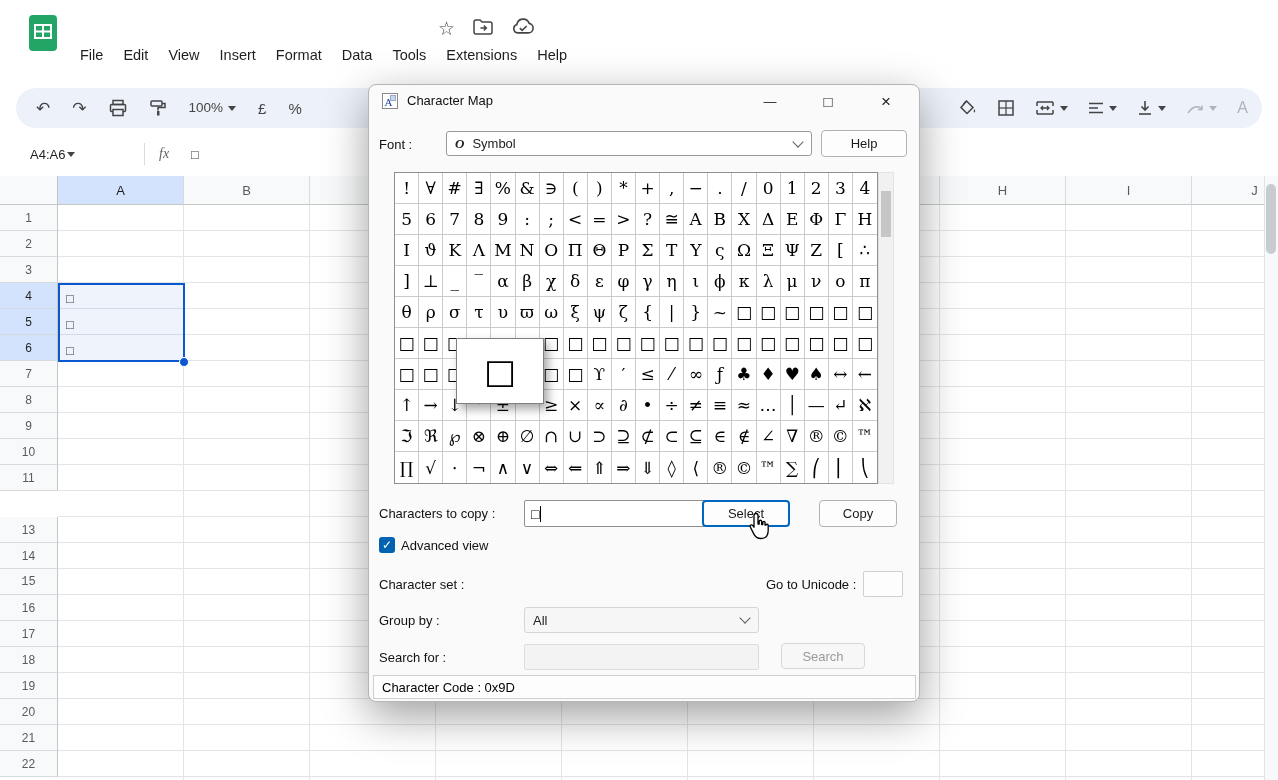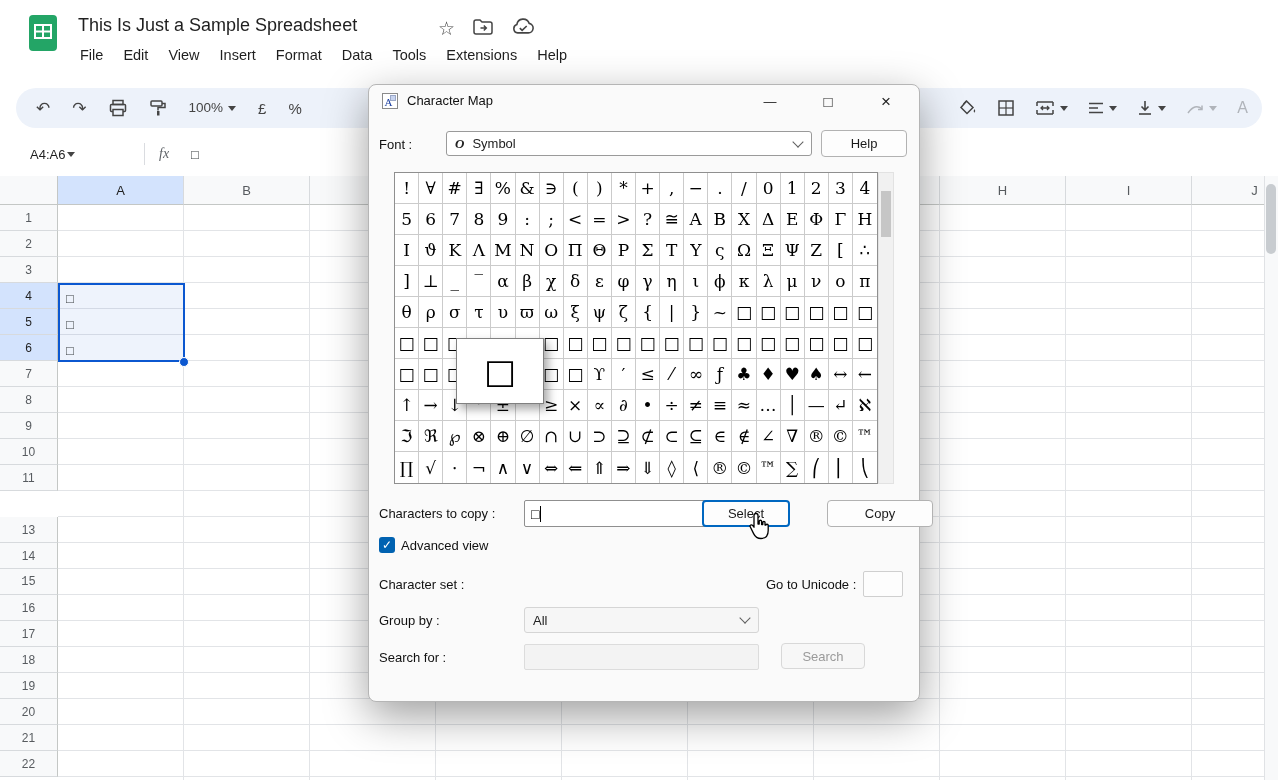--- a/index.html
+++ b/index.html
@@ -103,21 +103,20 @@
 <div id="stage">
 
   <span class="abs" style="left:24px;top:14px;">
     <svg width="38" height="38" viewBox="0 0 38 38">
       <rect x="5" y="1" width="28" height="36" rx="4" fill="#23a566"></rect>
       <rect x="11" y="11" width="16" height="13" fill="none" stroke="#fff" stroke-width="2"></rect>
       <line x1="11" y1="17.5" x2="27" y2="17.5" stroke="#fff" stroke-width="2"></line>
       <line x1="19" y1="11" x2="19" y2="24" stroke="#fff" stroke-width="2"></line>
     </svg>
   </span>
-  <div class="abs" id="doc-title">This Is Just a Sample Spreadsheet</div>
   <div class="abs" id="title-icons">
     <span style="font-size:19px;">☆</span>
     <span>
       <svg width="20" height="16" viewBox="0 0 20 16">
         <path d="M1 3 a2 2 0 0 1 2-2 h4 l2 2 h8 a2 2 0 0 1 2 2 v8 a2 2 0 0 1 -2 2 H3 a2 2 0 0 1 -2-2 Z" fill="none" stroke="#444" stroke-width="1.5"></path>
         <path d="M7.5 9 h5.5 M10.8 6.5 L13.3 9 L10.8 11.5" fill="none" stroke="#444" stroke-width="1.5"></path>
       </svg>
     </span>
     <span>
       <svg width="24" height="17" viewBox="0 0 22 16">
@@ -495,21 +494,21 @@
       <div id="grid-scroll-thumb"></div>
     </div>
     <div id="magnifier">□</div>
 
     <span class="dlg-label" style="left:10px;top:421px;">Characters to copy :</span>
     <div class="tinput" style="left:155px;top:415px;width:190px;height:27px;">
       <span>□</span>
       <span class="caret"></span>
     </div>
     <div class="btn primary accel" style="left:333px;top:415px;width:88px;height:27px;">Select</div>
-    <div class="btn accel" style="left:450px;top:415px;width:106px;height:27px;margin-left:8px;">Copy</div>
+    <div class="btn accel" style="left:450px;top:415px;width:78px;height:27px;">Copy</div>
 
     <div id="checkbox-advanced">✓</div>
     <span class="dlg-label" style="left:32px;top:453px;">Advanced view</span>
 
     <span class="dlg-label" style="left:10px;top:492px;">Character set :</span>
     <span class="dlg-label" style="left:397px;top:492px;">Go to Unicode :</span>
     <div class="tinput" style="left:494px;top:486px;width:40px;height:26px;background:#fdfdfd;border-color:#cfcfcf;">
       <span></span>
     </div>
 
@@ -518,20 +517,23 @@
       <span>All</span>
       <span class="chev"></span>
     </div>
 
     <span class="dlg-label" style="left:10px;top:565px;">Search for :</span>
     <div class="tinput" style="left:155px;top:559px;width:235px;height:26px;background:#f3f3f3;border-color:#dcdcdc;">
       <span></span>
     </div>
     <div class="btn disabled accel" style="left:412px;top:558px;width:84px;height:26px;">Search</div>
 
+    <div id="status-bar">
+      <span>Character Code : 0x9D</span>
+    </div>
   </div>
 
   <span class="abs" id="cursor">
     <svg width="22" height="28" viewBox="0 0 22 28">
       <path d="M8 1.5 C9.3 1.5 10 2.4 10 3.6 L10 12 L11.2 12 L11.2 9.2 C11.2 7.9 13.6 7.9 13.6 9.2 L13.6 12.5 L14.8 12.5 L14.8 10.2 C14.8 9 17 9 17 10.2 L17 13 L18 13 C18 11.9 20.2 11.9 20.2 13.2 L20.2 18.5 C20.2 23.5 17.5 26.5 13 26.5 C9 26.5 7.2 24.8 5.6 21.6 L2.2 14.8 C1.4 13.2 3.5 12 4.8 13.6 L6 15.2 L6 3.6 C6 2.4 6.7 1.5 8 1.5 Z" fill="#ffffff" stroke="#000000" stroke-width="1.3" stroke-linejoin="round"></path>
     </svg>
   </span>
 </div>
 
 </body></html>

